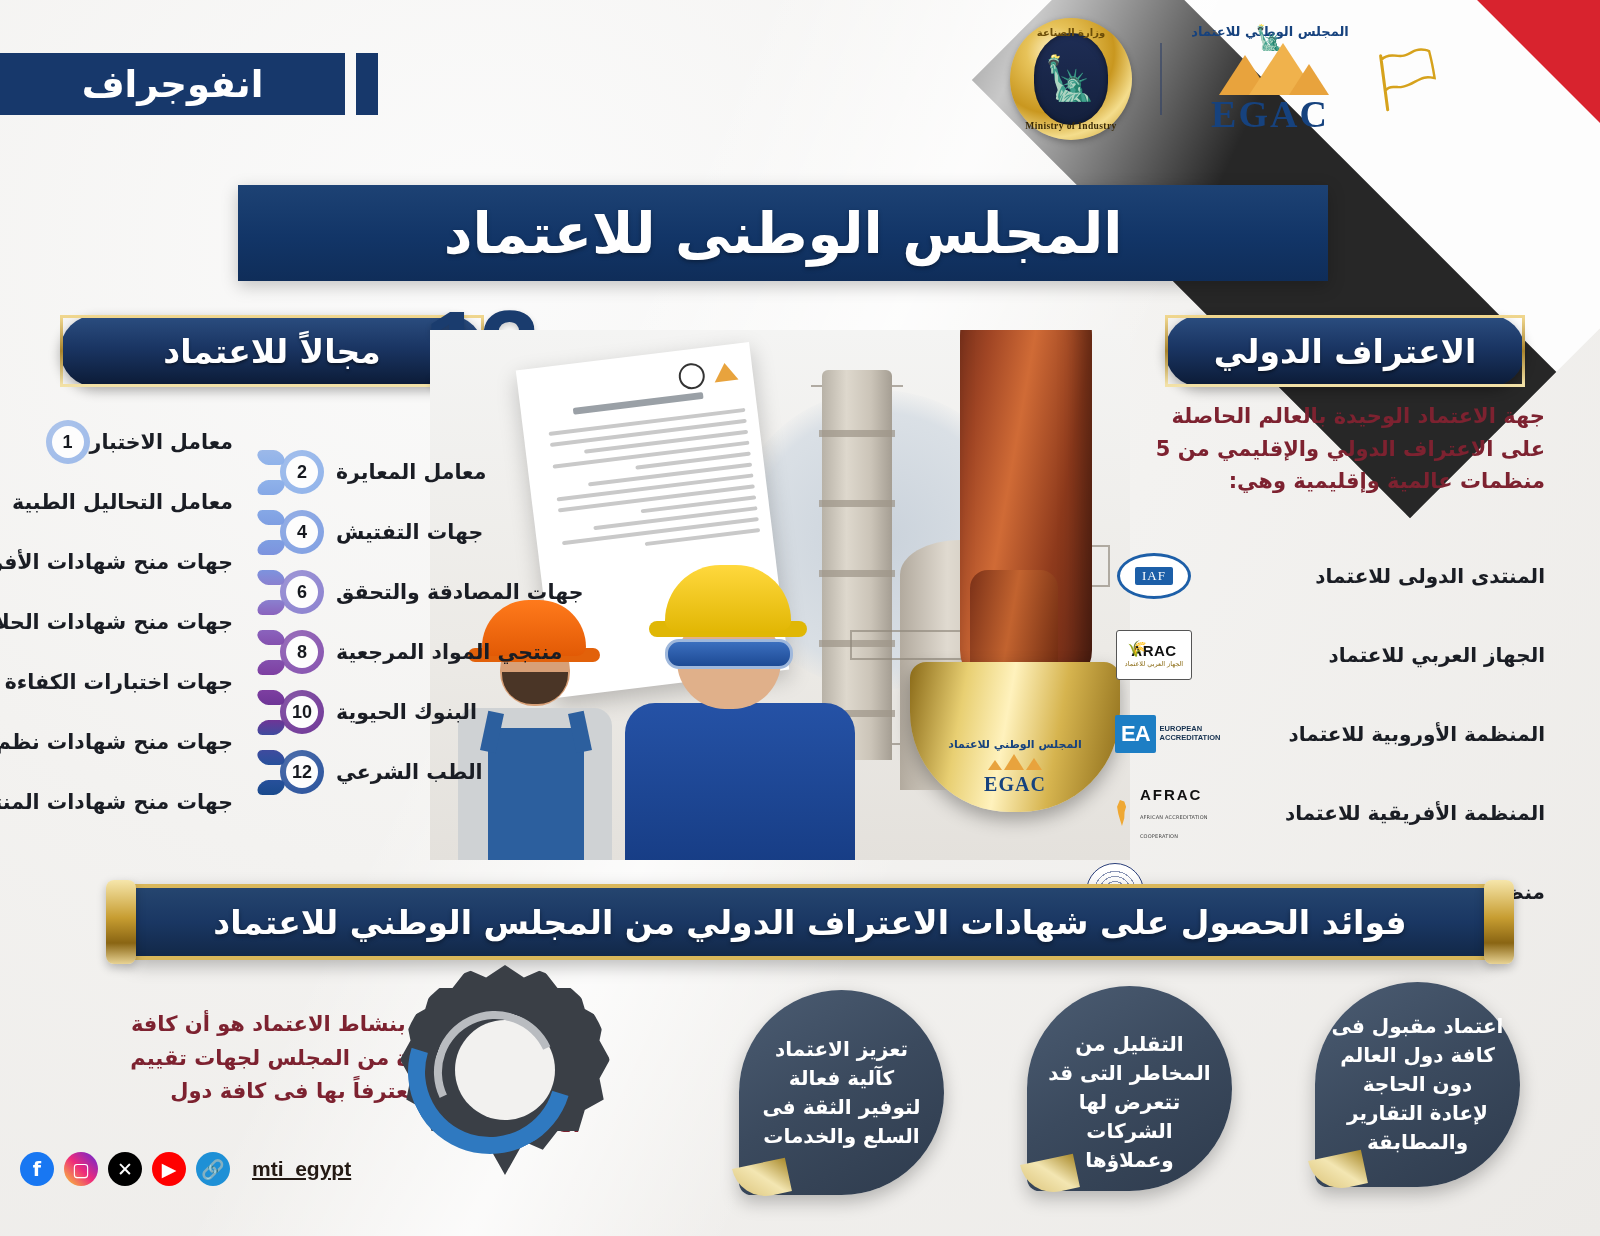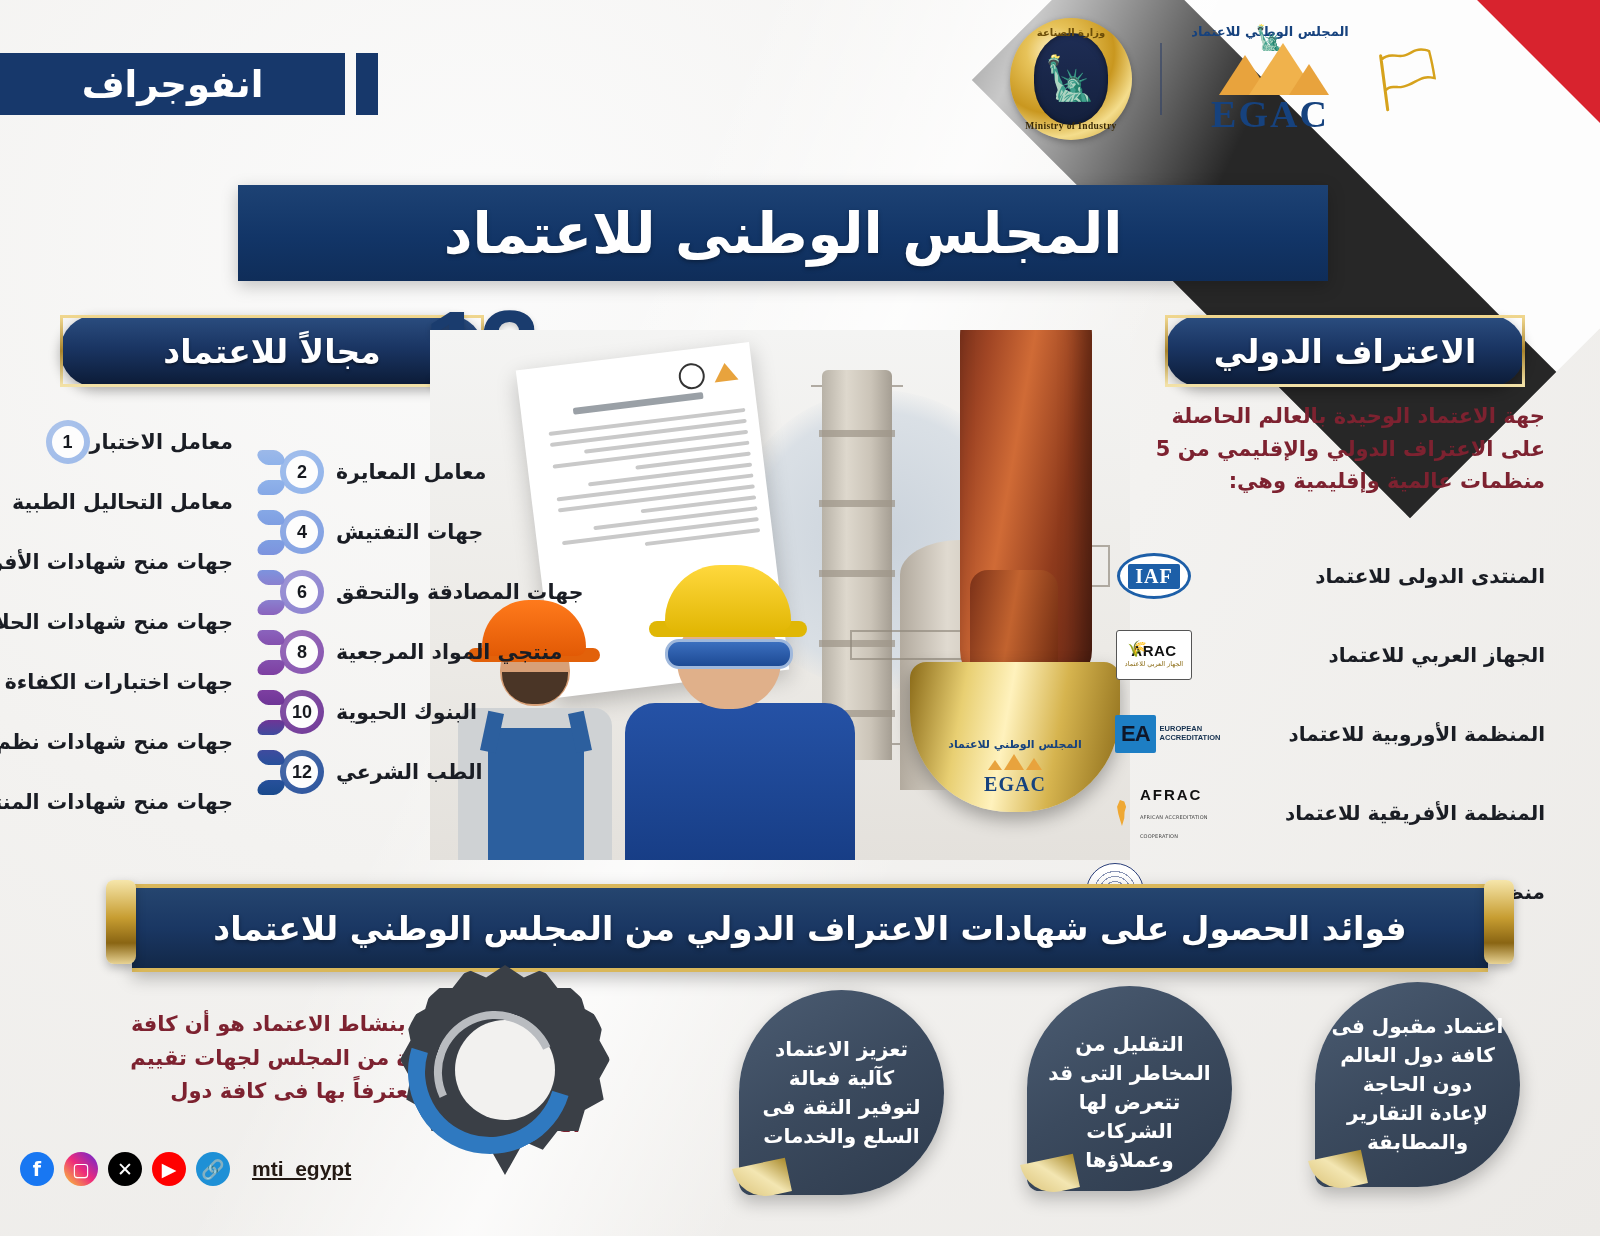--- a/index.html
+++ b/index.html
@@ -103,29 +103,29 @@
   .intl-text{position:absolute;right:55px;top:400px;width:410px;text-align:right;
     font-size:21px;line-height:1.55;font-weight:bold;color:#7d2230;}
   .org-list{position:absolute;right:55px;top:550px;width:430px;}
   .org-row{display:flex;align-items:center;justify-content:flex-start;gap:16px;margin-bottom:27px;}
   .org-name{font-size:20px;font-weight:bold;color:#1a1d24;flex:1;text-align:right;white-space:nowrap;}
   .org-logo{flex:0 0 78px;height:52px;display:flex;align-items:center;justify-content:center;}
 
   
   .mark-iaf{width:74px;height:46px;border-radius:50%;border:3px solid #1d5fa8;
     background:#fff;display:flex;align-items:center;justify-content:center;position:relative;}
-  .mark-iaf .txt{font-family:"Liberation Serif",serif;font-weight:bold;font-size:20px;color:#123a78;
+  .mark-iaf .txt{font-family:"Liberation Serif",serif;font-weight:normal;font-size:13px;color:#123a78;
     background:#1d5fa8;color:#fff;padding:1px 7px;border-radius:2px;direction:ltr;letter-spacing:1px;}
   .mark-arac{width:76px;height:50px;background:#fff;border:1.5px solid #555;border-radius:3px;
     display:flex;flex-direction:column;align-items:center;justify-content:center;position:relative;}
   .mark-arac .a1{font:bold 15px "Liberation Sans",sans-serif;color:#111;direction:ltr;letter-spacing:.5px;}
   .mark-arac .a2{font-size:6.5px;color:#8a6a12;margin-top:1px;}
   .mark-arac .wheat{position:absolute;left:10px;top:8px;color:#e0a92a;font-size:16px;}
   .mark-ea{display:flex;align-items:center;gap:4px;direction:ltr;}
-  .mark-ea .ea{background:#1d7ec4;color:#0f172a;font:bold 22px "Liberation Sans",sans-serif;
+  .mark-ea .ea{background:#1d7ec4;color:#ffffff;font:bold 22px "Liberation Sans",sans-serif;
     padding:6px 6px;border-radius:2px;letter-spacing:-1px;}
   .mark-ea .w{font:bold 7.5px "Liberation Sans",sans-serif;color:#14304f;line-height:1.15;text-align:left;}
   .mark-afrac{display:flex;align-items:center;gap:12px;direction:ltr;}
   .mark-afrac .africa{width:20px;height:26px;background:#efa833;
     clip-path:polygon(38% 0,72% 6%,86% 26%,74% 46%,72% 70%,54% 100%,40% 78%,26% 54%,16% 26%);}
   .mark-afrac .t{font:bold 15px "Liberation Sans",sans-serif;color:#111;letter-spacing:2px;}
   .mark-afrac .s{font-size:5px;color:#444;letter-spacing:.2px;}
   .mark-ilac{width:58px;height:58px;border-radius:50%;border:1.5px solid #2a3f7a;background:#fff;
     display:flex;align-items:center;justify-content:center;position:relative;overflow:hidden;}
   .mark-ilac .rings{position:absolute;inset:4px;border-radius:50%;
@@ -187,21 +187,21 @@
      background:linear-gradient(100deg,#8a6a18 0%,#e8cf72 25%,#fff2bd 45%,#d6b44f 68%,#8a6a18 100%);
      box-shadow:0 8px 18px rgba(0,0,0,.3);display:flex;align-items:flex-end;justify-content:center;padding-bottom:16px;}
   .stamp .egacseal{text-align:center;}
   .stamp .egacseal .ar{font-size:11px;color:#16427e;font-weight:bold;display:block;}
   .stamp .egacseal .pyr3{display:flex;gap:2px;justify-content:center;align-items:flex-end;margin:3px 0;}
   .stamp .egacseal .pp{width:0;height:0;border-style:solid;border-color:transparent transparent #e8a33d transparent;}
   .stamp .egacseal .w{font:bold 20px "Liberation Serif",serif;color:#16427e;letter-spacing:1px;direction:ltr;}
 
   
   .benefits-banner{position:absolute;left:106px;top:884px;width:1408px;height:76px;}
-  .bb-body{position:absolute;left:26px;right:26px;top:0;height:88px;
+  .bb-body{position:absolute;left:26px;right:26px;top:0;height:76px;
     background:linear-gradient(180deg,#25456f 0%,#1a3763 50%,#122848 100%);
     display:flex;align-items:center;justify-content:center;
     border-top:4px solid #d9b75a;border-bottom:4px solid #d9b75a;
     box-shadow:0 6px 16px rgba(0,0,0,.25);}
   .bb-body span{color:#fff;font-size:33px;font-weight:bold;text-shadow:0 2px 4px rgba(0,0,0,.4);}
   .bb-cap{position:absolute;top:-4px;width:30px;height:84px;border-radius:8px;
     background:linear-gradient(180deg,#f6e6ab,#c79d31 45%,#8a6513 75%,#e8d394);box-shadow:0 4px 10px rgba(0,0,0,.25);}
   .bb-cap.l{left:0;} .bb-cap.r{right:0;}
 
   

